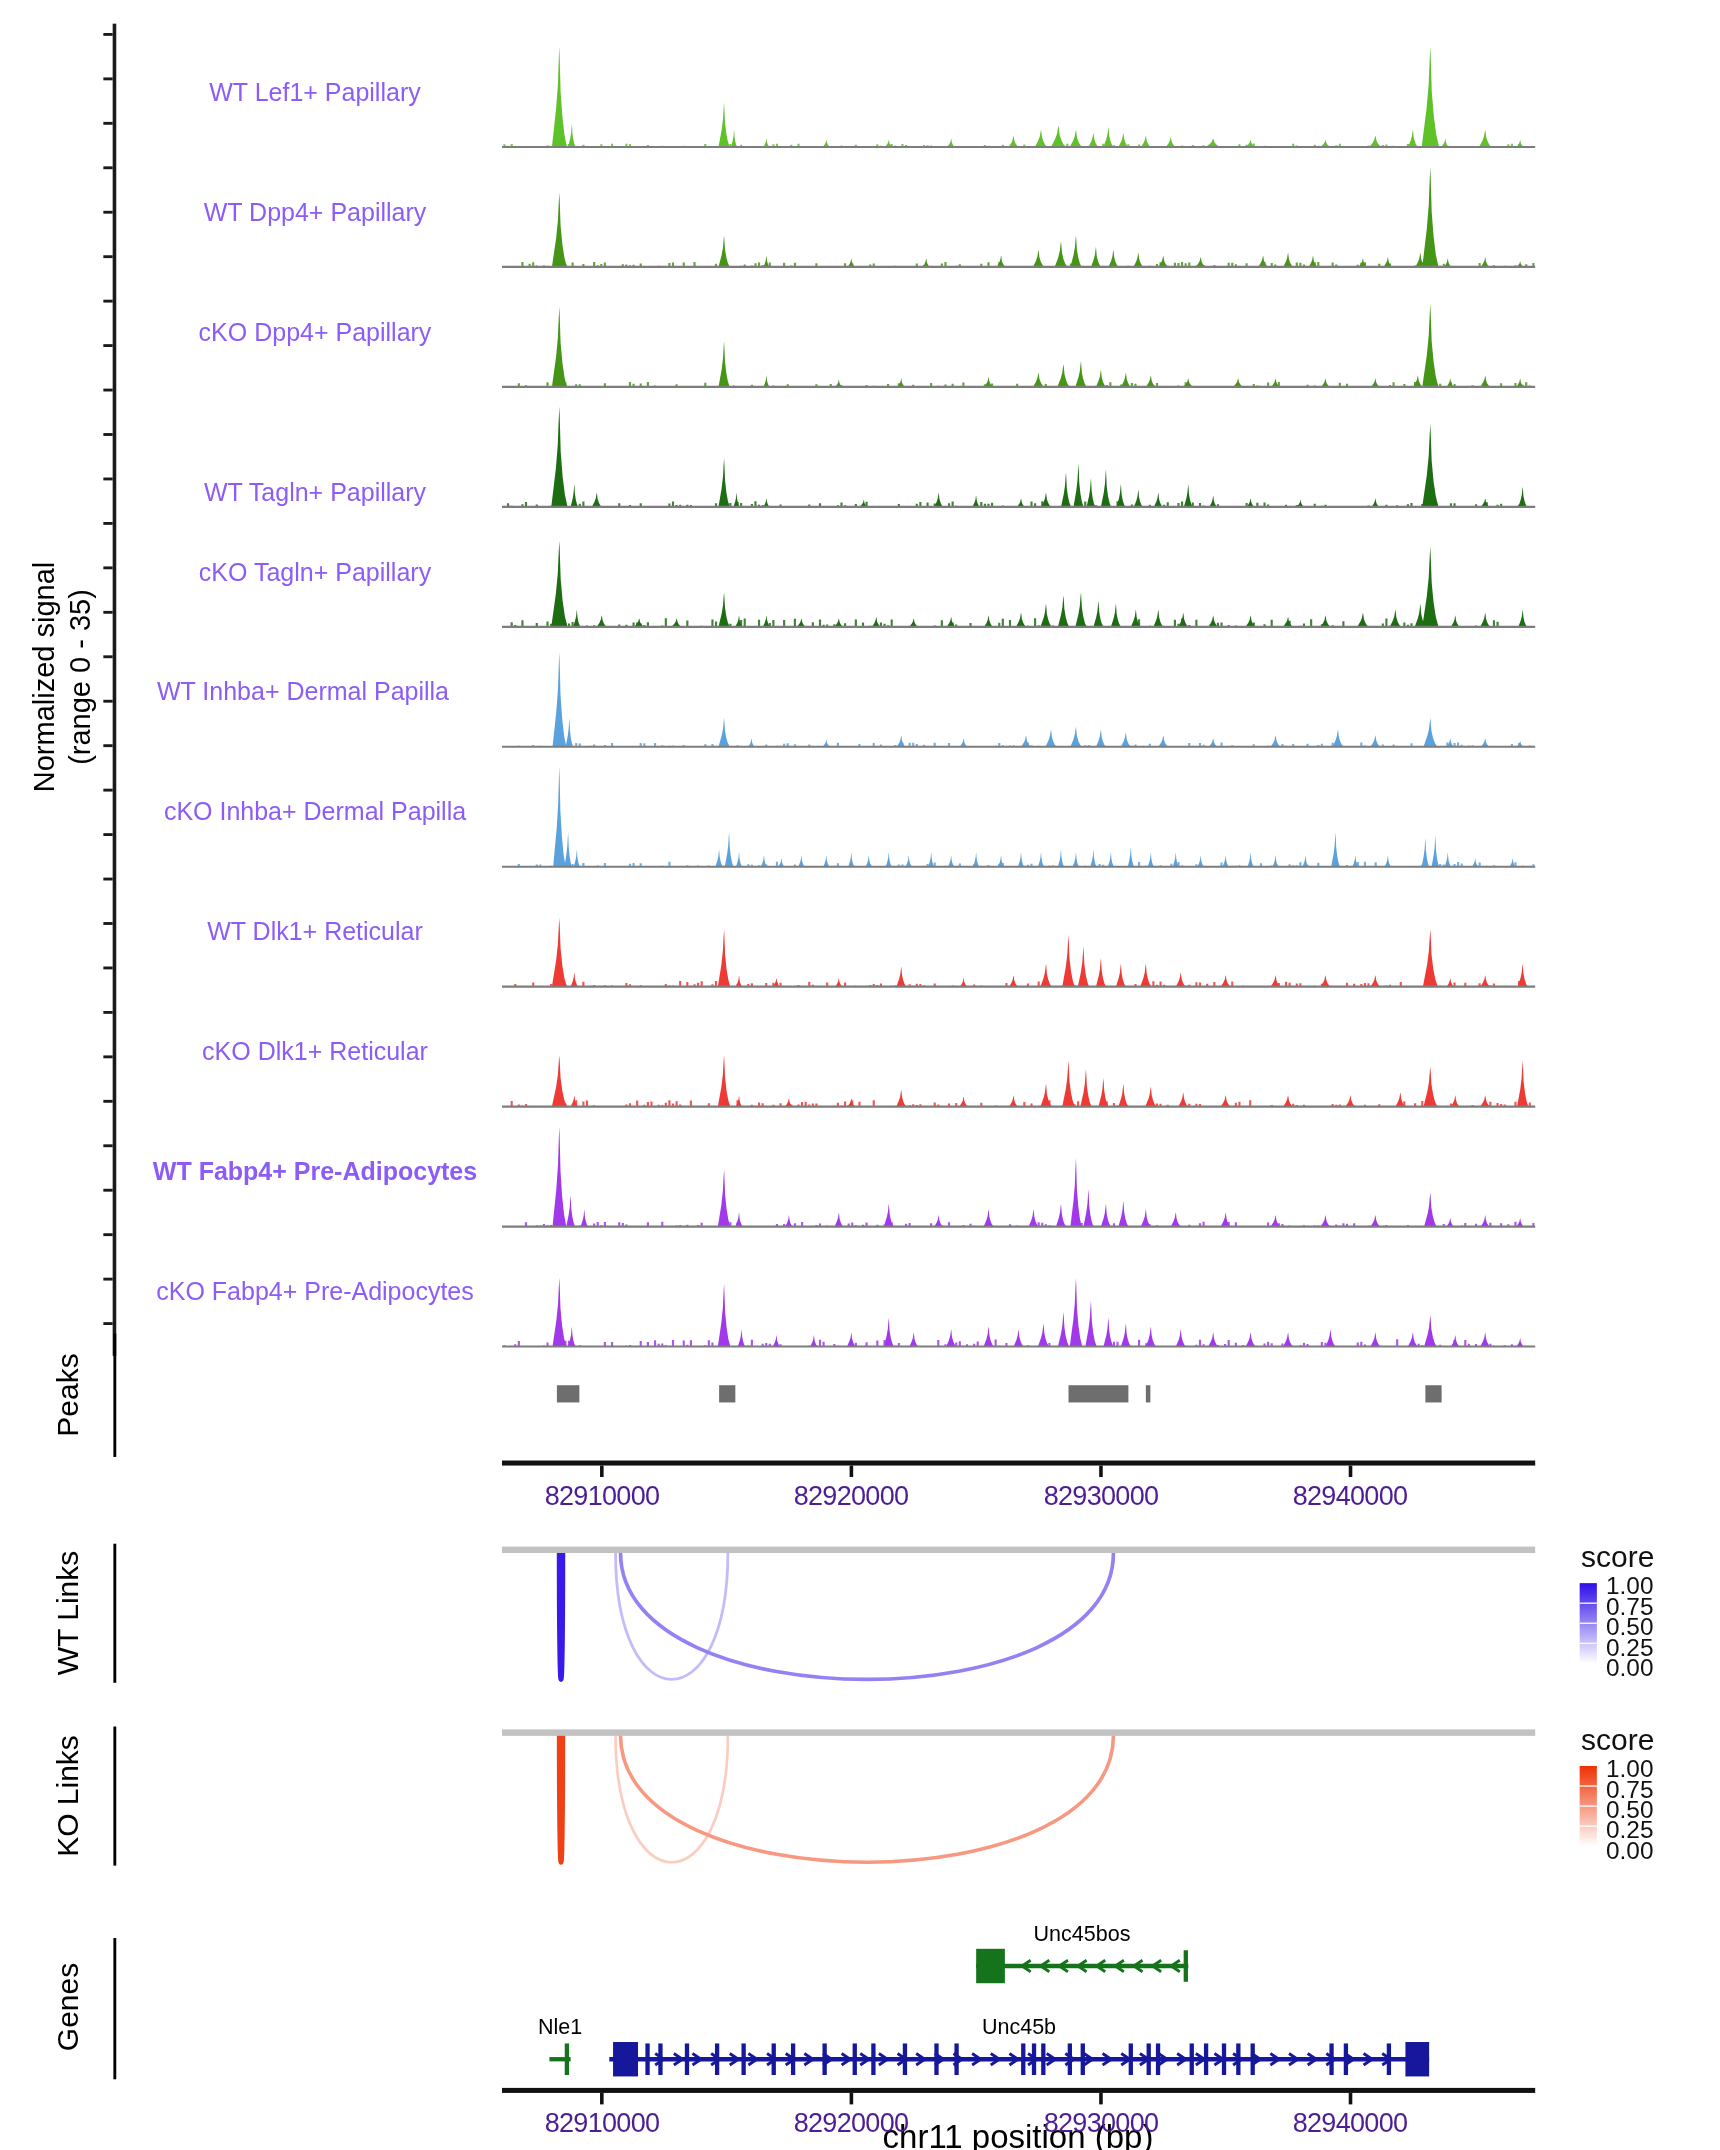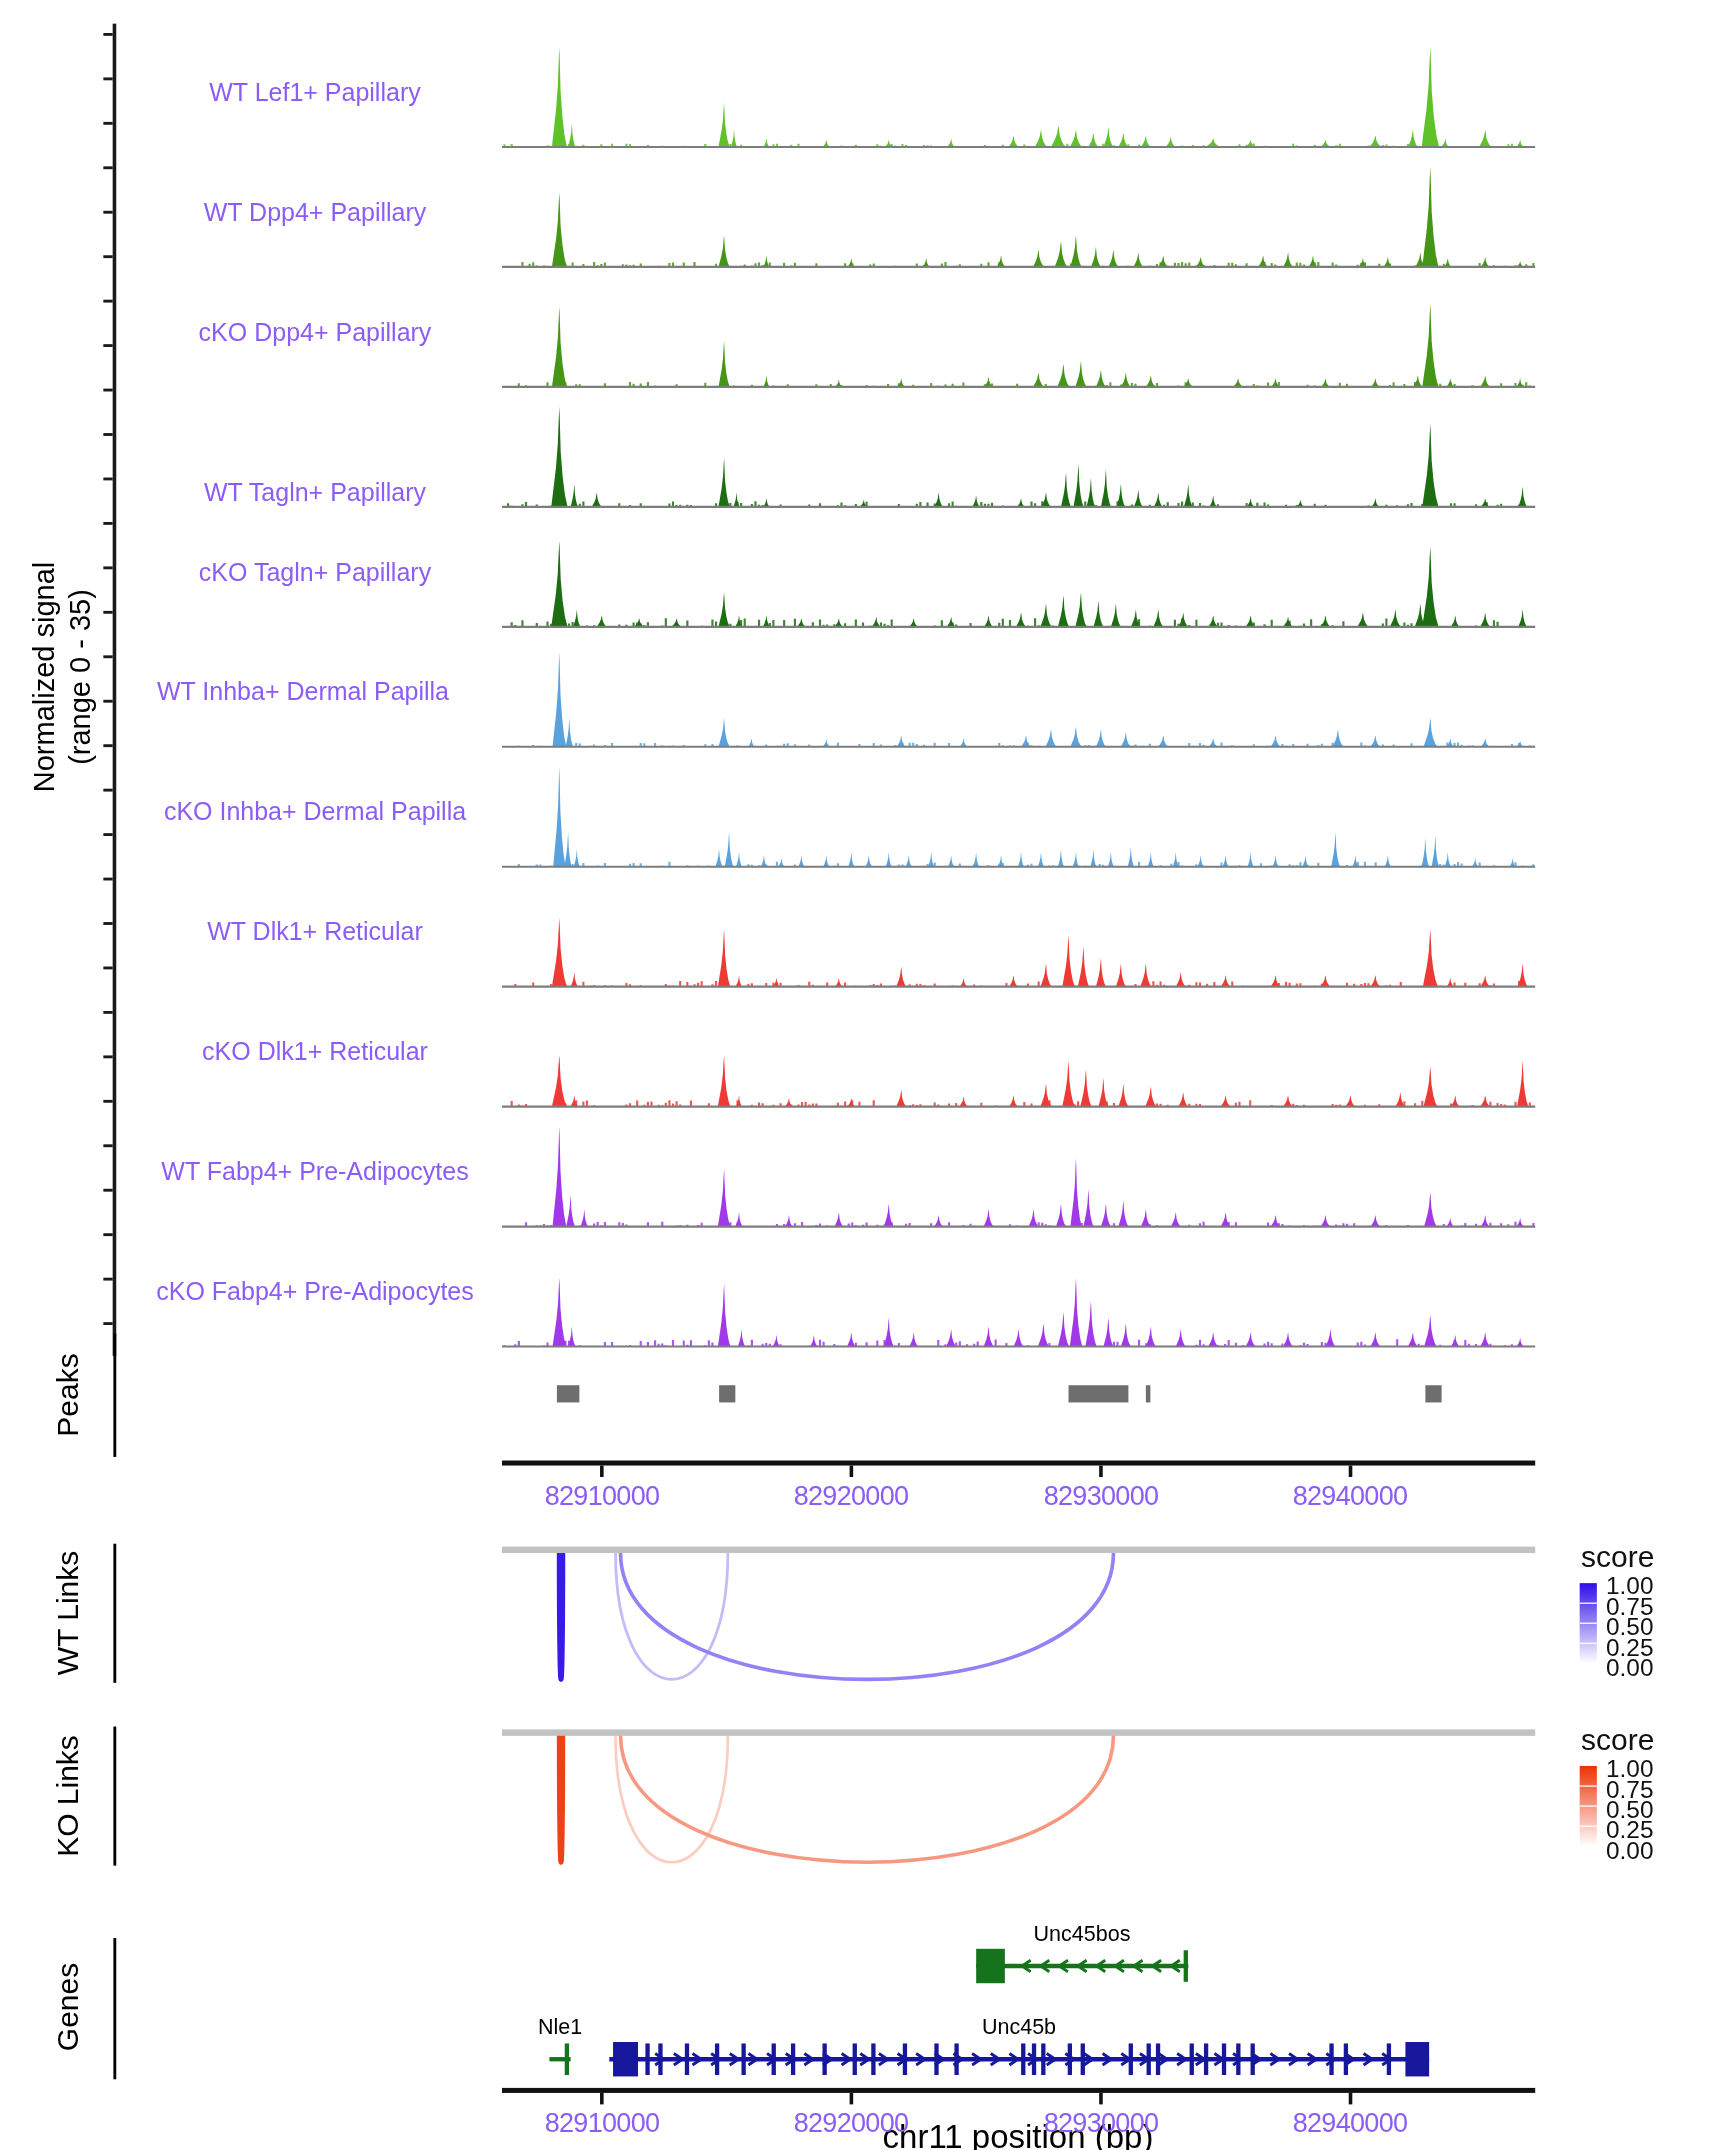--- a/index.html
+++ b/index.html
@@ -4,21 +4,21 @@
 <style>
   html,body{margin:0;padding:0;background:#ffffff;}
   #fig{position:relative;width:1721px;height:2151px;background:#fff;overflow:hidden;
        font-family:"Liberation Sans","DejaVu Sans",sans-serif;}
   #plot{position:absolute;left:0;top:0;}
   .abs{position:absolute;white-space:nowrap;}
   .track-label{font-size:25px;color:#8b5cf6;transform:translate(-50%,-50%);}
   .ylab{font-size:29px;color:#000;text-align:center;line-height:1.25;
         transform:translate(-50%,-50%) rotate(-90deg);}
   .rot-label{font-size:30px;color:#000;transform:translate(-50%,-50%) rotate(-90deg);}
-  .tick-label{font-size:27px;color:#8b5cf6;letter-spacing:-0.7px;transform:translate(-50%,0);}
+  .tick-label{font-size:27px;color:#4c1d95;letter-spacing:-0.7px;transform:translate(-50%,0);}
   .legend-title{font-size:30px;color:#111;}
   .legend-num{font-size:24.4px;color:#111;transform:translate(0,-50%);}
   .gene-label{font-size:21.5px;color:#000;transform:translate(-50%,-100%);}
   .axis-title{font-size:33px;color:#000;transform:translate(-50%,0);}
 </style>
 </head>
 <body>
 
 <div id="fig">
   <svg id="plot" width="1721" height="2151" viewBox="0 0 2400 3000">
@@ -1713,21 +1713,21 @@
   <div id="overlay">
       <div class="abs track-label" style="left: 315px; top: 92px;">WT Lef1+ Papillary</div>
       <div class="abs track-label" style="left: 315px; top: 212px;">WT Dpp4+ Papillary</div>
       <div class="abs track-label" style="left: 315px; top: 332px;">cKO Dpp4+ Papillary</div>
       <div class="abs track-label" style="left: 315px; top: 476px; margin-top: 16px;">WT Tagln+ Papillary</div>
       <div class="abs track-label" style="left: 315px; top: 572px;">cKO Tagln+ Papillary</div>
       <div class="abs track-label" style="left: 303px; top: 691px;">WT Inhba+ Dermal Papilla</div>
       <div class="abs track-label" style="left: 315px; top: 811px;">cKO Inhba+ Dermal Papilla</div>
       <div class="abs track-label" style="left: 315px; top: 931px;">WT Dlk1+ Reticular</div>
       <div class="abs track-label" style="left: 315px; top: 1051px;">cKO Dlk1+ Reticular</div>
-      <div class="abs track-label" style="left: 315px; top: 1171px;">WT Fabp4+ Pre-Adipocytes</div>
+      <div class="abs track-label" style="left: 315px; top: 1171px; font-weight: bold;">WT Fabp4+ Pre-Adipocytes</div>
       <div class="abs track-label" style="left: 315px; top: 1291px;">cKO Fabp4+ Pre-Adipocytes</div>
       <div class="abs tick-label" style="left: 602px; top: 1481px;">82910000</div>
       <div class="abs tick-label" style="left: 851px; top: 1481px;">82920000</div>
       <div class="abs tick-label" style="left: 1101px; top: 1481px;">82930000</div>
       <div class="abs tick-label" style="left: 1350px; top: 1481px;">82940000</div>
       <div class="abs tick-label" style="left: 602px; top: 2108px;">82910000</div>
       <div class="abs tick-label" style="left: 851px; top: 2108px;">82920000</div>
       <div class="abs tick-label" style="left: 1101px; top: 2108px;">82930000</div>
       <div class="abs tick-label" style="left: 1350px; top: 2108px;">82940000</div>
       <div class="abs legend-num" style="left: 1606px; top: 1586px;">1.00</div>

